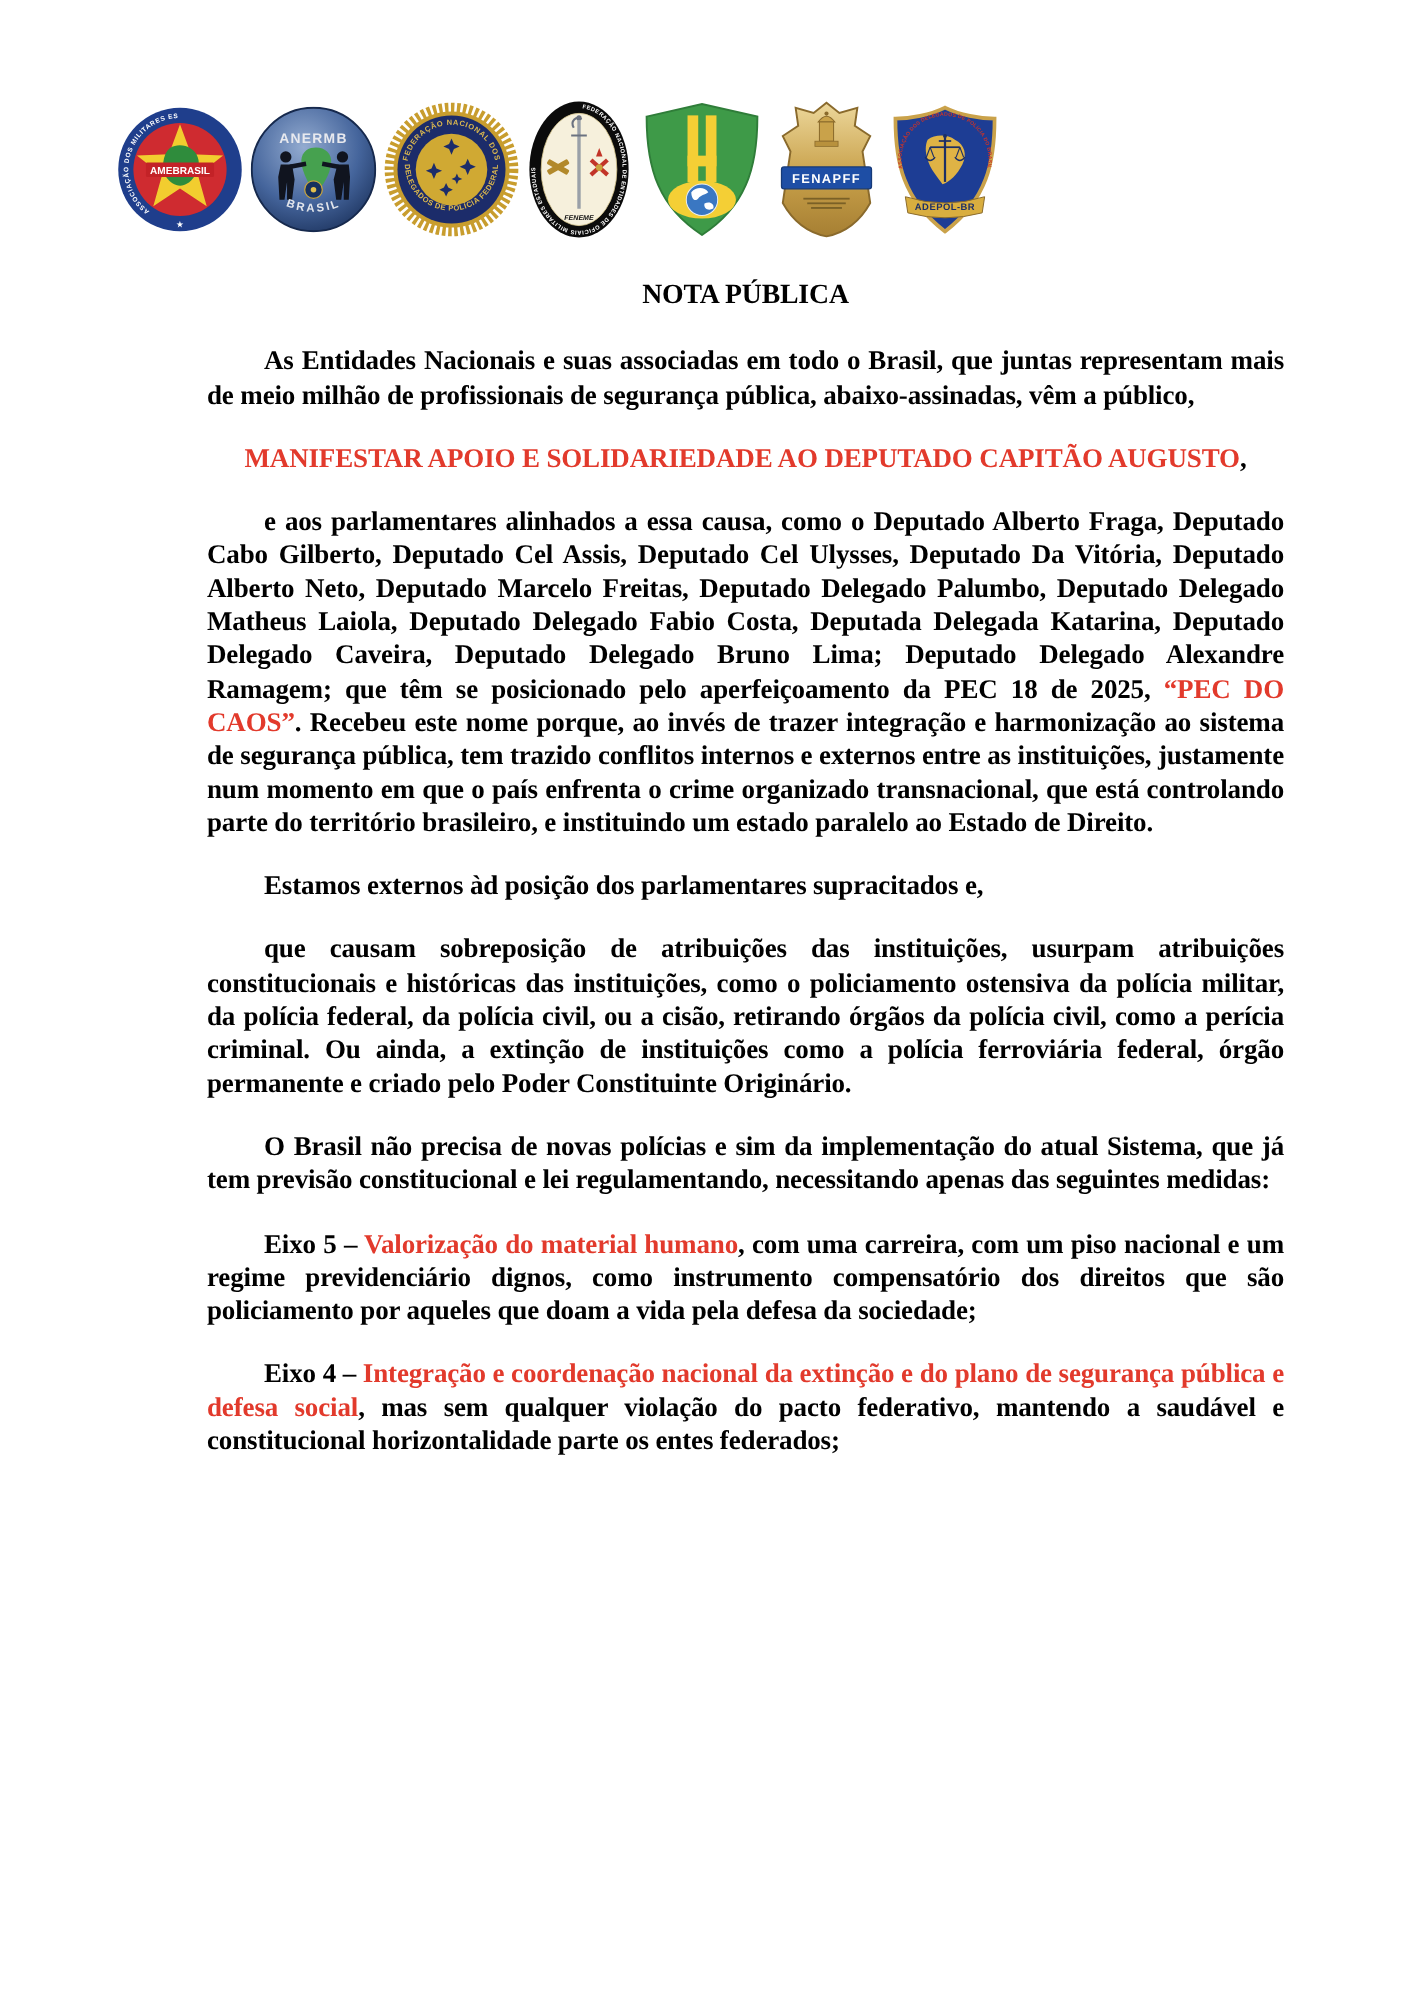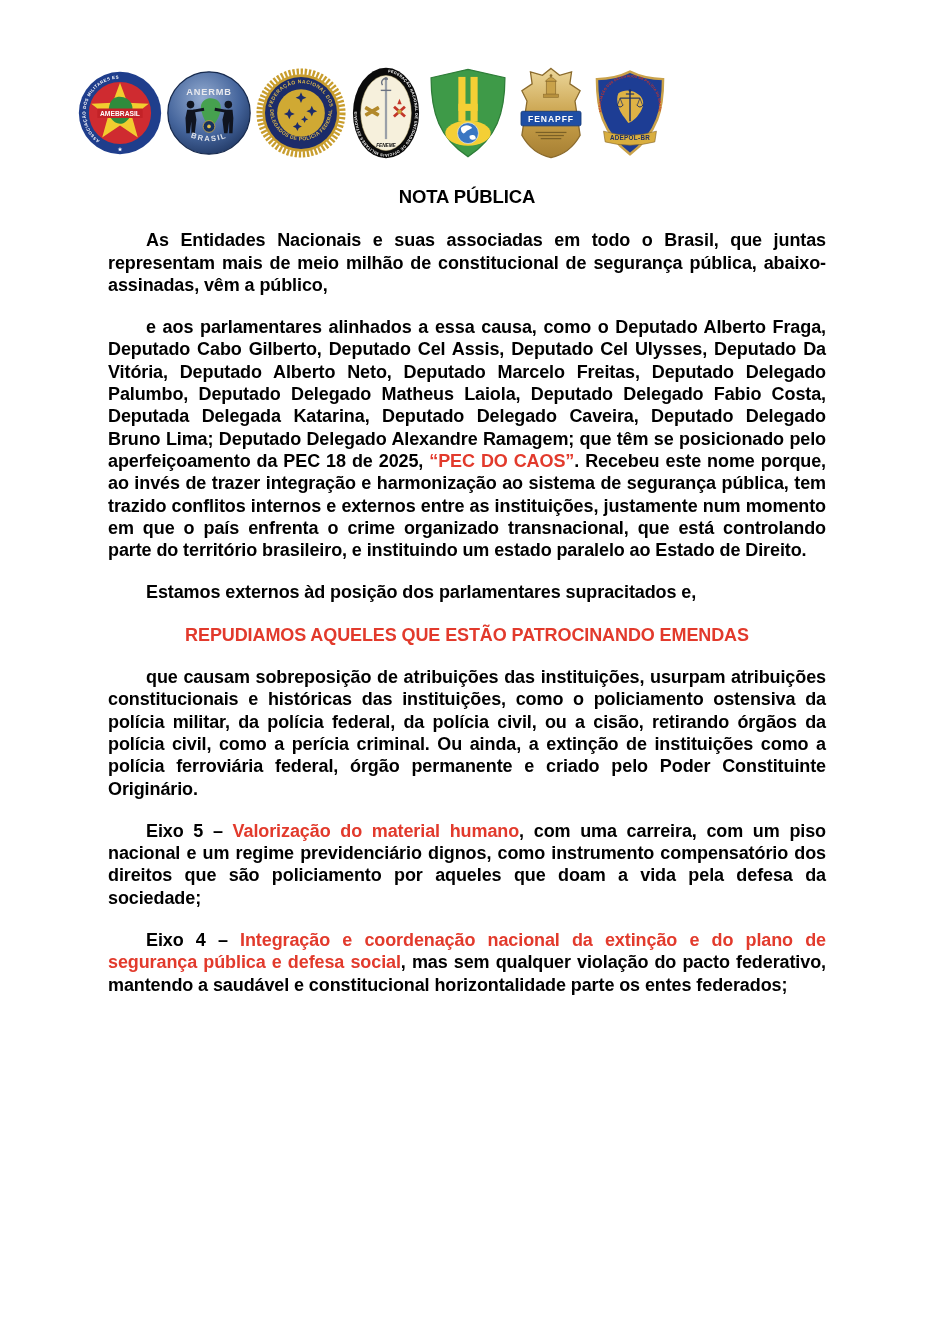--- a/index.html
+++ b/index.html
@@ -1,20 +1,20 @@
 <!DOCTYPE html>
 <html><head>
 <meta charset="utf-8">
 <style>
   html,body{margin:0;padding:0;background:#ffffff;}
   .page{position:relative;width:940px;height:1334px;background:#fff;overflow:hidden;
         font-family:"Liberation Sans",sans-serif;color:#000;font-weight:700;}
   .logo-row{position:absolute;left:78px;top:64px;display:flex;align-items:center;gap:5px;height:98px;}
   .logo{display:block;flex:0 0 auto;}
-  .doc{position:absolute;left:108px;top:186px;width:718px;font-size:18px;line-height:22.3px;letter-spacing:-0.1px;}
+  .doc{position:absolute;left:138px;top:186px;width:718px;font-size:18px;line-height:22.3px;letter-spacing:-0.1px;font-family:Liberation Serif, serif;}
   .doc p{margin:0 0 20px 0;text-align:justify;text-indent:38px;}
   .doc p.center{text-align:center;text-indent:0;}
   .doc h1.title{font-size:18.5px;text-align:center;margin:0 0 21px 0;}
   .red{color:#e23a2c;}
   svg text{font-family:"Liberation Sans",sans-serif;}
 </style>
 </head>
 <body>
 
 <div class="page">
@@ -171,22 +171,23 @@
         <path d="M54 44 Q58 49.5 62 44" stroke-width="1.2"></path>
       </g>
       <path d="M14 76 Q46 86 78 76 L76 89 Q46 97 16 89 Z" fill="#d9ae3f" stroke="#8a6a2c" stroke-width="0.8"></path>
       <text x="46" y="86.5" font-size="7.6" font-weight="700" fill="#1d2f66" letter-spacing="0.4" text-anchor="middle">ADEPOL-BR</text>
     </svg>
 
   </header>
 
   <main class="doc">
     <h1 class="title">NOTA PÚBLICA</h1>
-    <p><span>As Entidades Nacionais e suas associadas em todo o Brasil, que juntas representam mais de meio milhão de constitucional de segurança pública, abaixo-assinadas, vêm a público,</span></p>
+    <p><span>As Entidades Nacionais e suas associadas em todo o Brasil, que juntas representam mais de meio milhão de profissionais de segurança pública, abaixo-assinadas, vêm a público,</span></p>
+    <p class="center"><span class="red">MANIFESTAR APOIO E SOLIDARIEDADE AO DEPUTADO CAPITÃO AUGUSTO</span><span>,</span></p>
     <p><span>e aos parlamentares alinhados a essa causa, como o Deputado Alberto Fraga, Deputado Cabo Gilberto, Deputado Cel Assis, Deputado Cel Ulysses, Deputado Da Vitória, Deputado Alberto Neto, Deputado Marcelo Freitas, Deputado Delegado Palumbo, Deputado Delegado Matheus Laiola, Deputado Delegado Fabio Costa, Deputada Delegada Katarina, Deputado Delegado Caveira, Deputado Delegado Bruno Lima; Deputado Delegado Alexandre Ramagem; que têm se posicionado pelo aperfeiçoamento da PEC 18 de 2025, </span><span class="red">“PEC DO CAOS”</span><span>. Recebeu este nome porque, ao invés de trazer integração e harmonização ao sistema de segurança pública, tem trazido conflitos internos e externos entre as instituições, justamente num momento em que o país enfrenta o crime organizado transnacional, que está controlando parte do território brasileiro, e instituindo um estado paralelo ao Estado de Direito.</span></p>
     <p><span>Estamos externos àd posição dos parlamentares supracitados e,</span></p>
-    <p class="center"><span class="red">REPUDIAMOS AQUELES QUE ESTÃO PATROCINANDO EMENDAS</span></p>
     <p><span>que causam sobreposição de atribuições das instituições, usurpam atribuições constitucionais e históricas das instituições, como o policiamento ostensiva da polícia militar, da polícia federal, da polícia civil, ou a cisão, retirando órgãos da polícia civil, como a perícia criminal. Ou ainda, a extinção de instituições como a polícia ferroviária federal, órgão permanente e criado pelo Poder Constituinte Originário.</span></p>
+    <p><span>O Brasil não precisa de novas polícias e sim da implementação do atual Sistema, que já tem previsão constitucional e lei regulamentando, necessitando apenas das seguintes medidas:</span></p>
     <p><span>Eixo 5 – </span><span class="red">Valorização do material humano</span><span>, com uma carreira, com um piso nacional e um regime previdenciário dignos, como instrumento compensatório dos direitos que são policiamento por aqueles que doam a vida pela defesa da sociedade;</span></p>
     <p><span>Eixo 4 – </span><span class="red">Integração e coordenação nacional da extinção e do plano de segurança pública e defesa social</span><span>, mas sem qualquer violação do pacto federativo, mantendo a saudável e constitucional horizontalidade parte os entes federados;</span></p>
   </main>
 
 </div>
 
 </body></html>

